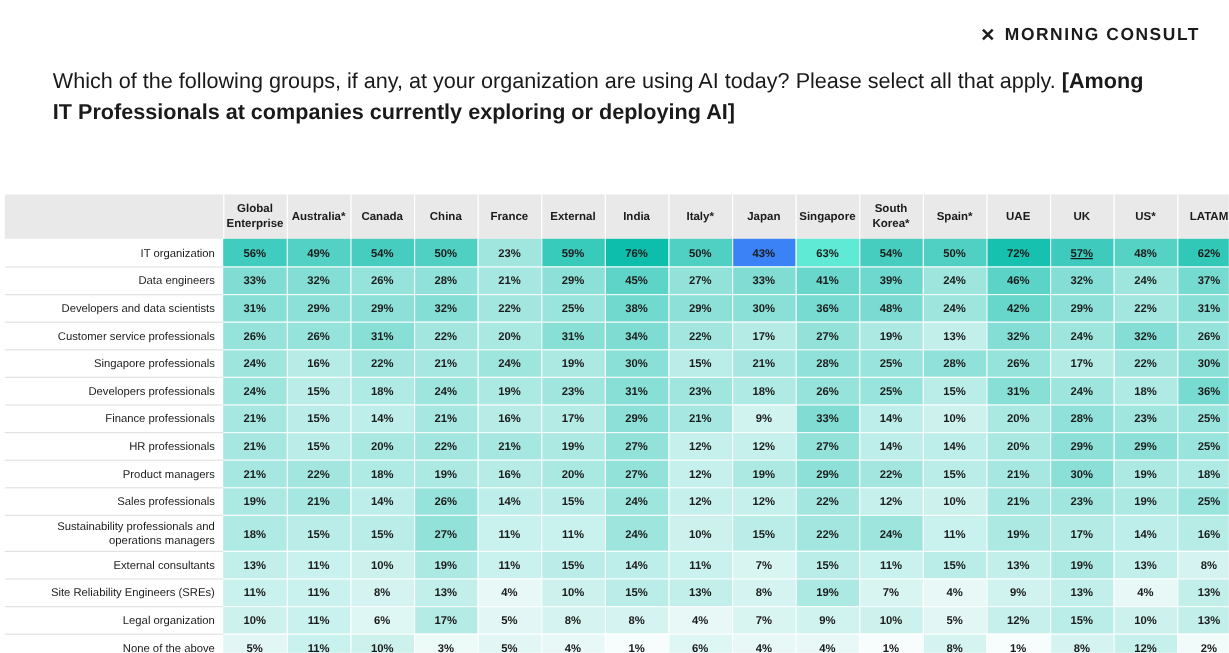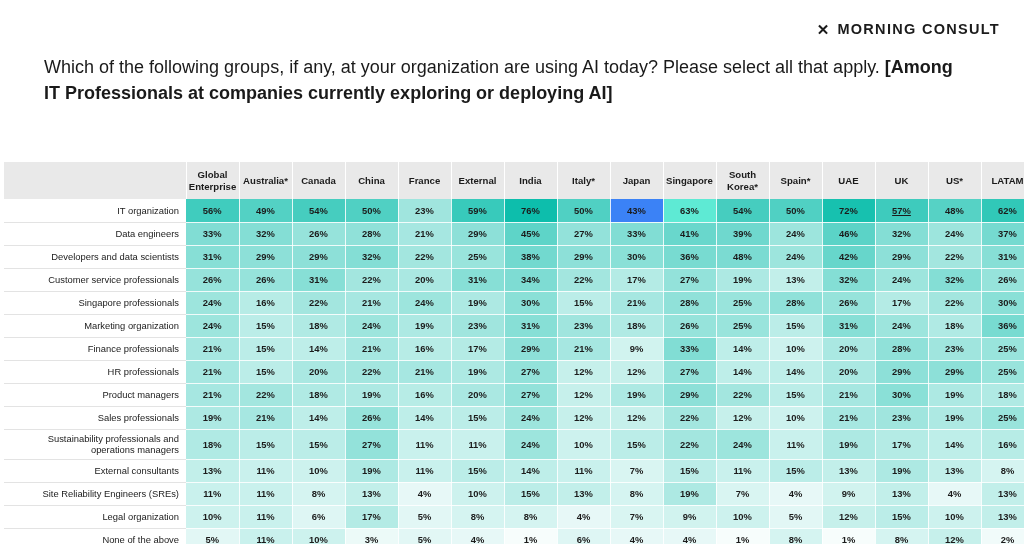--- a/index.html
+++ b/index.html
@@ -257,21 +257,21 @@
             <td class="cell col-narrow" style="background: rgb(166, 231, 225);">21%</td>
             <td class="cell col-narrow" style="background: rgb(144, 225, 217);">28%</td>
             <td class="cell col-narrow" style="background: rgb(153, 228, 220);">25%</td>
             <td class="cell col-narrow" style="background: rgb(144, 225, 217);">28%</td>
             <td class="cell col-narrow" style="background: rgb(150, 227, 219);">26%</td>
             <td class="cell col-narrow" style="background: rgb(180, 235, 229);">17%</td>
             <td class="cell col-narrow" style="background: rgb(163, 230, 223);">22%</td>
             <td class="cell col-narrow" style="background: rgb(138, 224, 215);">30%</td>
           </tr>
           <tr>
-            <td class="rowlabel">Marketing organization</td>
+            <td class="rowlabel">Developers professionals</td>
             <td class="cell col-narrow" style="background: rgb(157, 229, 221);">24%</td>
             <td class="cell col-narrow" style="background: rgb(187, 237, 232);">15%</td>
             <td class="cell col-narrow" style="background: rgb(176, 234, 228);">18%</td>
             <td class="cell col-narrow" style="background: rgb(157, 229, 221);">24%</td>
             <td class="cell col-narrow" style="background: rgb(173, 233, 227);">19%</td>
             <td class="cell col-narrow" style="background: rgb(160, 229, 222);">23%</td>
             <td class="cell col-narrow" style="background: rgb(135, 223, 214);">31%</td>
             <td class="cell col-narrow" style="background: rgb(160, 229, 222);">23%</td>
             <td class="cell col-narrow" style="background: rgb(176, 234, 228);">18%</td>
             <td class="cell col-narrow" style="background: rgb(150, 227, 219);">26%</td>

